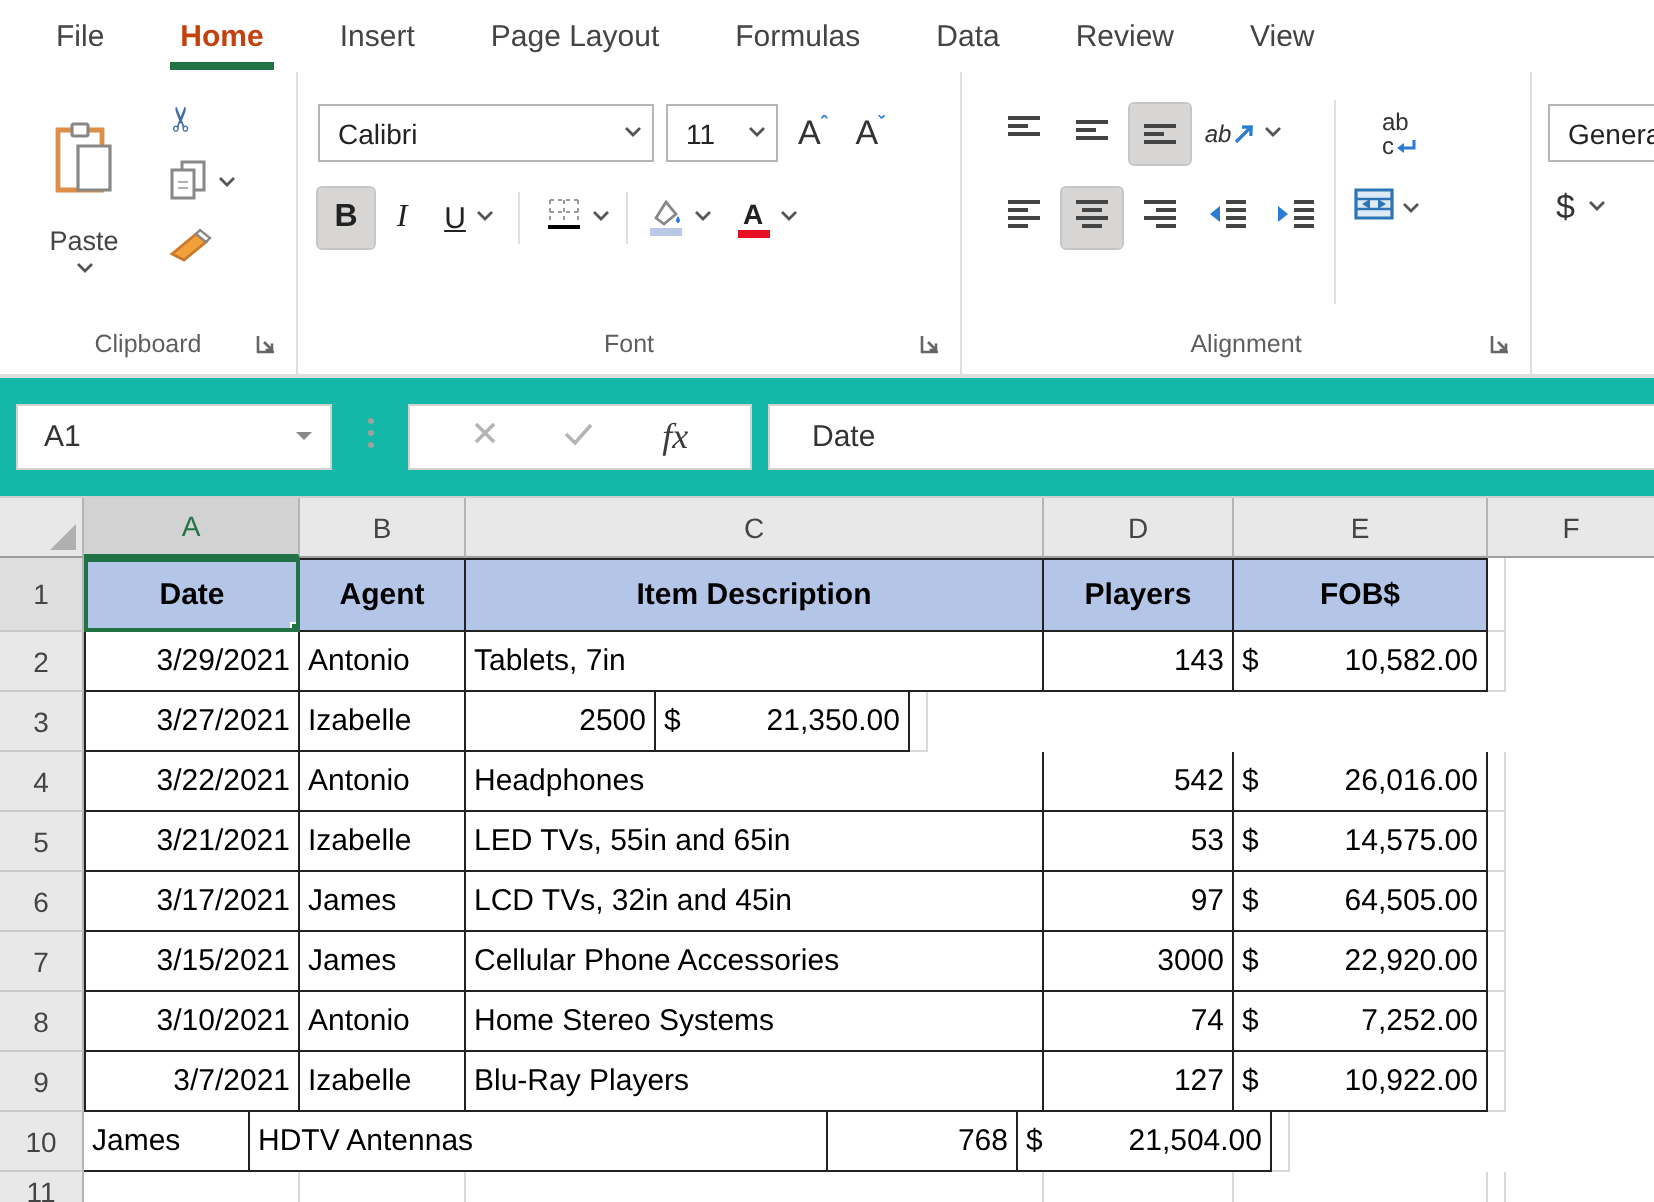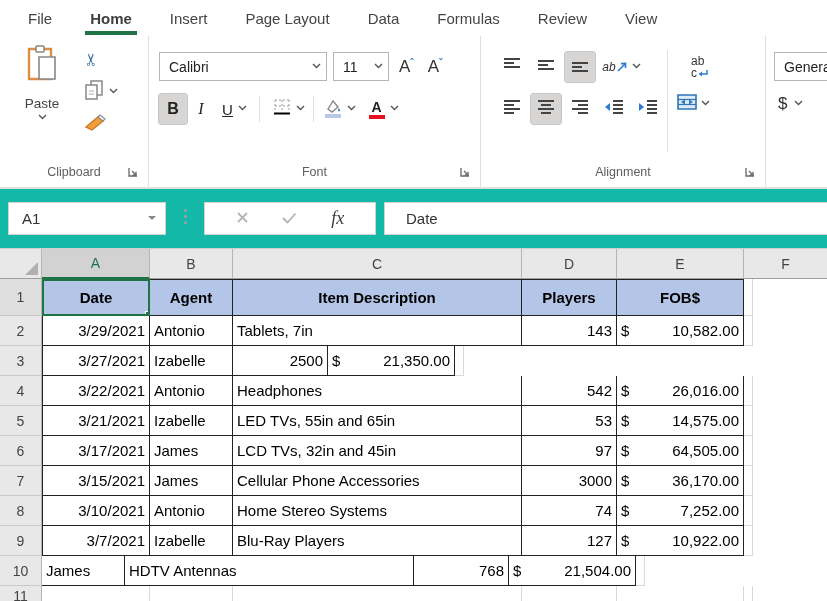--- a/index.html
+++ b/index.html
@@ -13,21 +13,21 @@
   
   .tabbar {
     position:absolute; left:0; top:0; width:827px; height:36px;
     display:flex; align-items:center; background:#fff;
   }
   .tab {
     position:relative; height:36px; display:flex; align-items:center;
     padding:0 19px; font-size:15px; color:#444; cursor:default; white-space:nowrap;
   }
   .tab.file { margin-left:9px; }
-  .tab.active { color:#404040; font-weight:bold; }
+  .tab.active { color:#c2410c; font-weight:bold; }
   .tab.active::after {
     content:""; position:absolute; left:14px; right:14px; bottom:1px;
     height:4px; background:var(--accent_green,#217346);
   }
 
   
   .ribbon {
     position:absolute; left:0; top:36px; width:827px; height:153px;
     background:#fff; border-bottom:2px solid #e1dfdd; display:flex;
   }
@@ -42,21 +42,21 @@
     display:flex; align-items:center; justify-content:center;
   }
   .glabel { font-size:12.5px; color:#605e5c; }
   .launcher {
     position:absolute; right:8px; bottom:8px; width:14px; height:14px;
     display:flex; align-items:center; justify-content:center; cursor:pointer;
   }
 
   
   .paste-btn {
-    position:absolute; left:10px; top:8px; width:64px; height:106px;
+    position:absolute; left:10px; top:24px; width:64px; height:106px;
     display:flex; flex-direction:column; align-items:center; justify-content:flex-start;
     cursor:pointer;
   }
   .paste-label { font-size:13.5px; color:#444; margin-top:8px; }
   .mini-col { position:absolute; left:84px; top:10px; display:flex; flex-direction:column; gap:7px; }
   .mini-btn { display:flex; align-items:center; gap:5px; height:26px; cursor:pointer; }
   .cut-glyph { font-size:17px; color:#3f6ea5; transform:rotate(-90deg); display:inline-block; }
 
   
   .font-row1 { position:absolute; left:10px; top:16px; display:flex; align-items:center; gap:6px; }
@@ -181,22 +181,22 @@
 </head>
 <body>
 
 <div id="app">
 
   <div class="tabbar">
     <div class="tab file">File</div>
     <div class="tab active">Home</div>
     <div class="tab">Insert</div>
     <div class="tab">Page Layout</div>
+    <div class="tab">Formulas</div>
     <div class="tab">Data</div>
-    <div class="tab">Formulas</div>
     <div class="tab">Review</div>
     <div class="tab">View</div>
   </div>
 
   <div class="ribbon">
 
     <div class="rgroup g-clipboard">
       <div class="paste-btn">
         <span>
           <svg width="34" height="40" viewBox="0 0 34 40">
@@ -630,21 +630,21 @@
     </div>
 
     <div class="sheet-row" style="height:30px;">
       <div class="row-hdr">7</div>
       <div class="cell r w-a first-data">3/15/2021</div>
       <div class="cell w-b">James</div>
       <div class="cell w-c">Cellular Phone Accessories</div>
       <div class="cell r w-d">3000</div>
       <div class="cell money w-e">
         <span>$</span>
-        <span>36,170.00</span>
+        <span>22,920.00</span>
       </div>
       <div class="cell empty w-f"></div>
     </div>
 
     <div class="sheet-row" style="height:30px;">
       <div class="row-hdr">8</div>
       <div class="cell r w-a first-data">3/10/2021</div>
       <div class="cell w-b">Antonio</div>
       <div class="cell w-c">Home Stereo Systems</div>
       <div class="cell r w-d">74</div>

